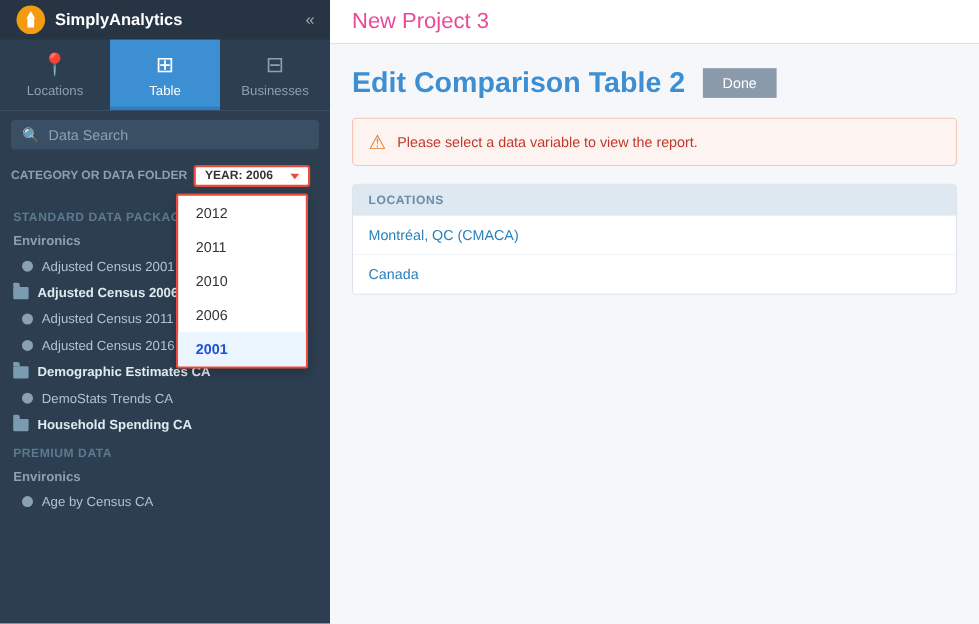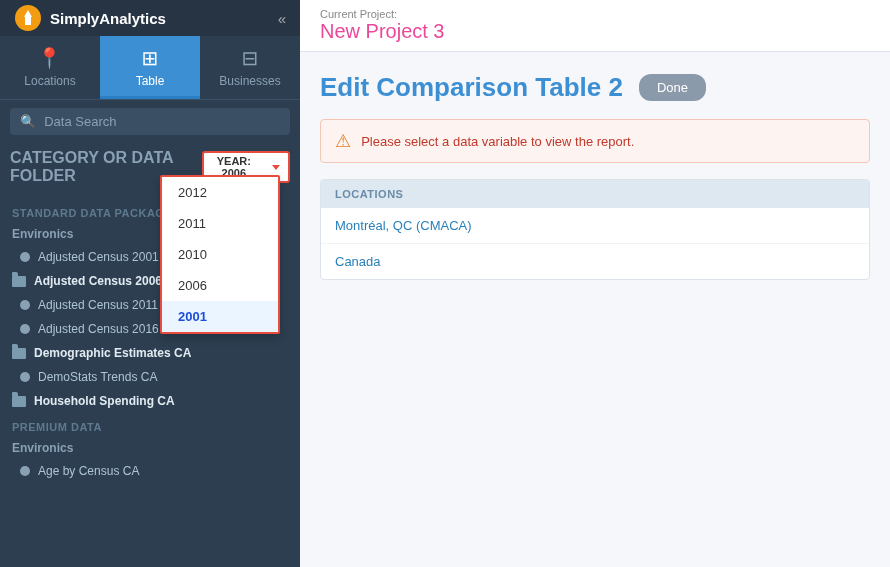--- a/index.html
+++ b/index.html
@@ -261,21 +261,21 @@
     #edit-title {
       font-size: 26px;
       color: #3d8fd4;
       font-weight: bold;
     }
 
     #done-btn {
       background: #8a9aaa;
       color: #fff;
       border: none;
-      border-radius: 12px;
+      border-radius: 0;
       padding: 6px 18px;
       font-size: 13px;
       cursor: pointer;
     }
 
     #warning-bar {
       background: #fdf3f0;
       border: 1px solid #f5c6b4;
       border-radius: 4px;
       padding: 10px 14px;
@@ -351,21 +351,21 @@
       <span>Businesses</span>
     </div>
   </div>
 
   <div id="search-bar">
     <span style="color:#8aa0b4;font-size:13px;">🔍</span>
     <input type="text" placeholder="Data Search" style="">
   </div>
 
   <div id="filter-row">
-    <span style="font-size:16px;color:#8aa0b4;font-weight:bold;">CATEGORY OR DATA FOLDER</span>
+    <span style="font-size:11px;color:#8aa0b4;font-weight:bold;">CATEGORY OR DATA FOLDER</span>
     <button id="year-btn">
       <span>YEAR: 2006</span>
       <span class="arrow"></span>
     </button>
 
     <div id="year-dropdown">
       <div class="dropdown-item">2012</div>
       <div class="dropdown-item">2011</div>
       <div class="dropdown-item">2010</div>
       <div class="dropdown-item">2006</div>
@@ -412,21 +412,20 @@
       <span class="dot-icon"></span>
       <span>Age by Census CA</span>
     </div>
   </div>
 
 </div>
 
 <div id="main">
 
   <div id="main-header">
-    <div id="current-project-label">Current Project:</div>
     <div id="project-title">New Project 3</div>
   </div>
 
   <div id="main-content">
 
     <div id="edit-header">
       <h2 id="edit-title">Edit Comparison Table 2</h2>
       <button id="done-btn">Done</button>
     </div>
 

